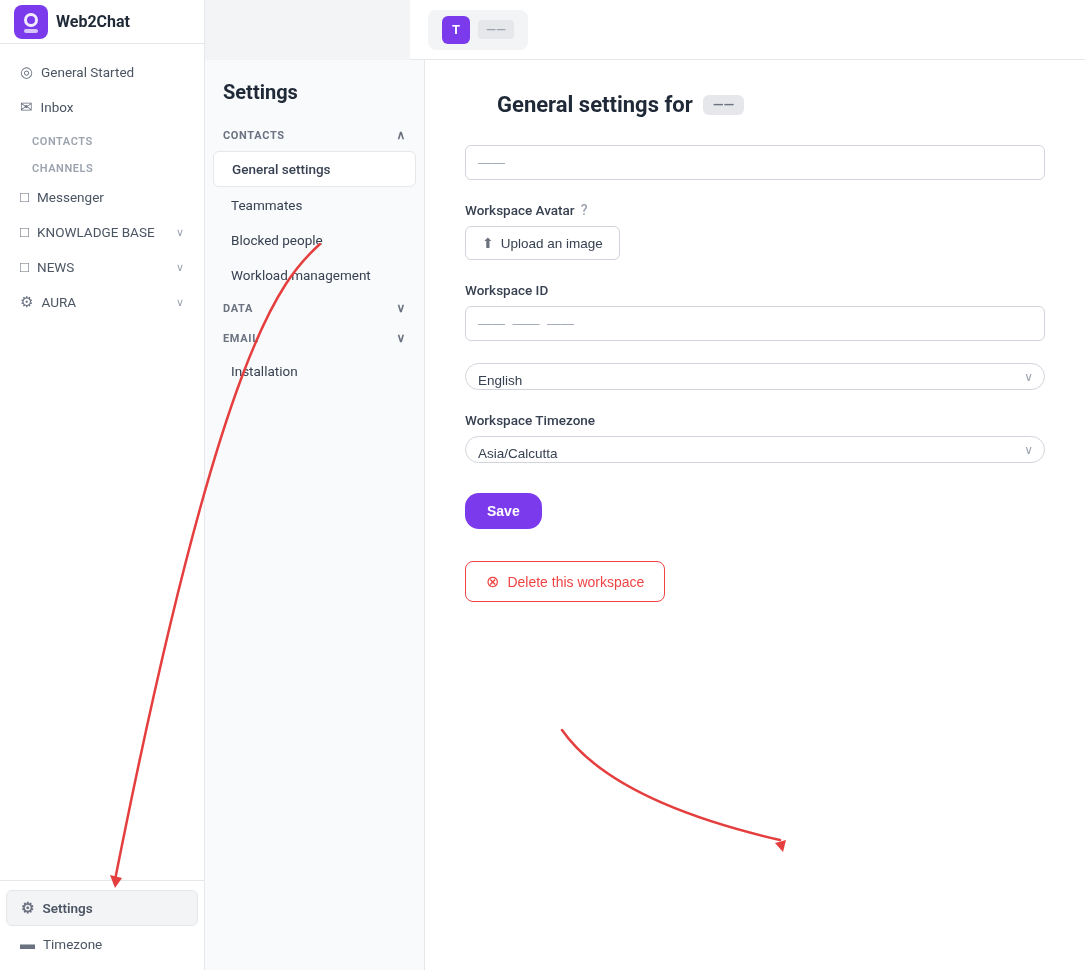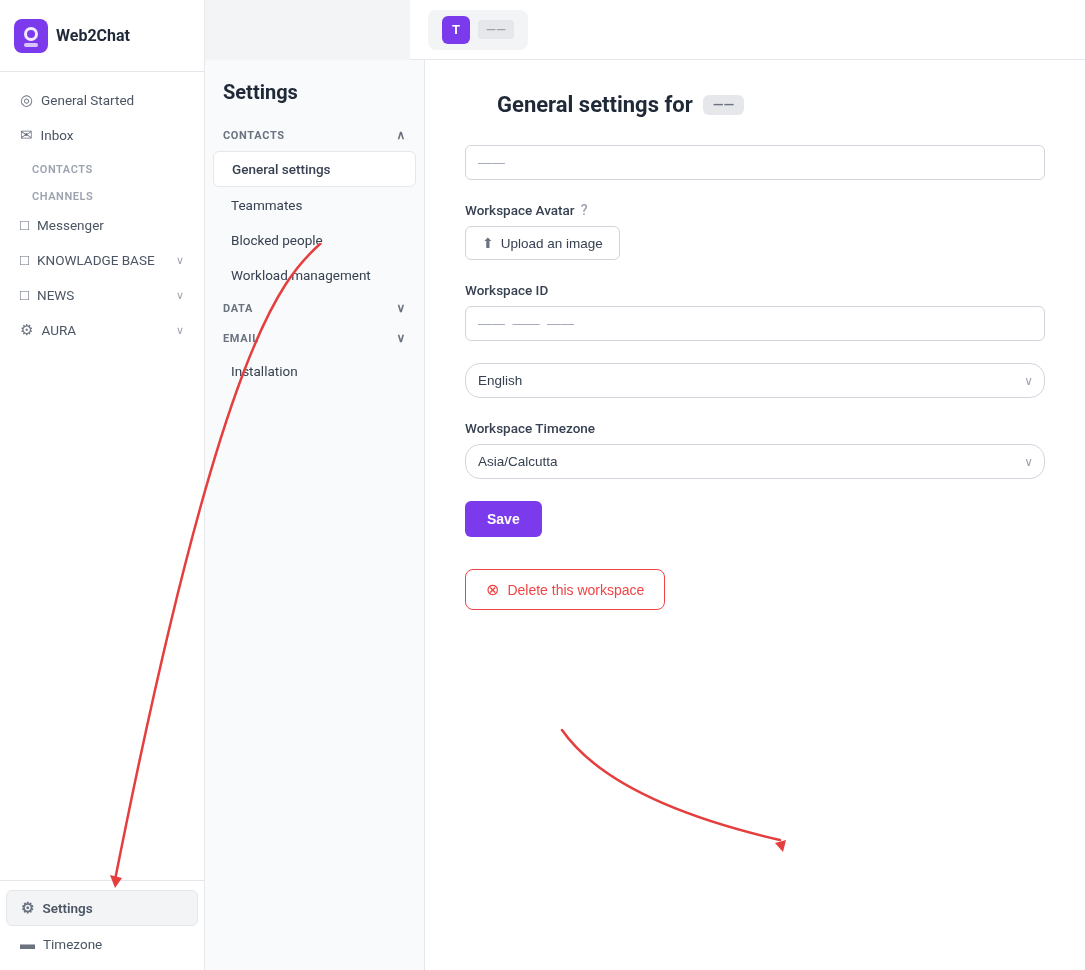--- a/index.html
+++ b/index.html
@@ -13,21 +13,21 @@
       display: flex;
       flex-direction: column;
       height: 100%;
       flex-shrink: 0;
     }
     .logo-area {
       display: flex;
       align-items: center;
       padding: 16px 14px;
       border-bottom: 1px solid #e5e7eb;
-      height: 72px;
+      height: 44px;
     }
     .logo-icon {
       width: 34px;
       height: 34px;
       margin-right: 8px;
     }
     .logo-text {
       font-size: 16px;
       font-weight: 700;
       color: #1f2937;
@@ -178,21 +178,21 @@
       font-weight: 500;
     }
     .upload-icon { font-size: 14px; color: #6b7280; }
 
     .form-select-wrapper {
       position: relative;
       width: 100%;
     }
     .form-select {
       width: 100%;
-      padding: 9px 36px 9px 12px;
+      padding: 9px 36px 1px 12px;
       border: 1px solid #d1d5db;
       border-radius: 15px;
       font-size: 13.5px;
       color: #374151;
       background: #fff;
       appearance: none;
       outline: none;
       cursor: pointer;
     }
     .select-chevron {
@@ -202,25 +202,26 @@
       transform: translateY(-50%);
       color: #9ca3af;
       font-size: 12px;
       pointer-events: none;
     }
 
     .save-btn {
       background: #7c3aed;
       color: #fff;
       border: none;
-      border-radius: 6px;
+      border-radius: 14px;
       padding: 10px 22px;
       font-size: 14px;
       font-weight: 600;
       cursor: pointer;
+      margin-top: 8px;
       margin-bottom: 32px;
     }
 
     .delete-workspace-btn {
       display: inline-flex;
       align-items: center;
       gap: 8px;
       padding: 10px 20px;
       border: 1.5px solid #ef4444;
       border-radius: 8px;

